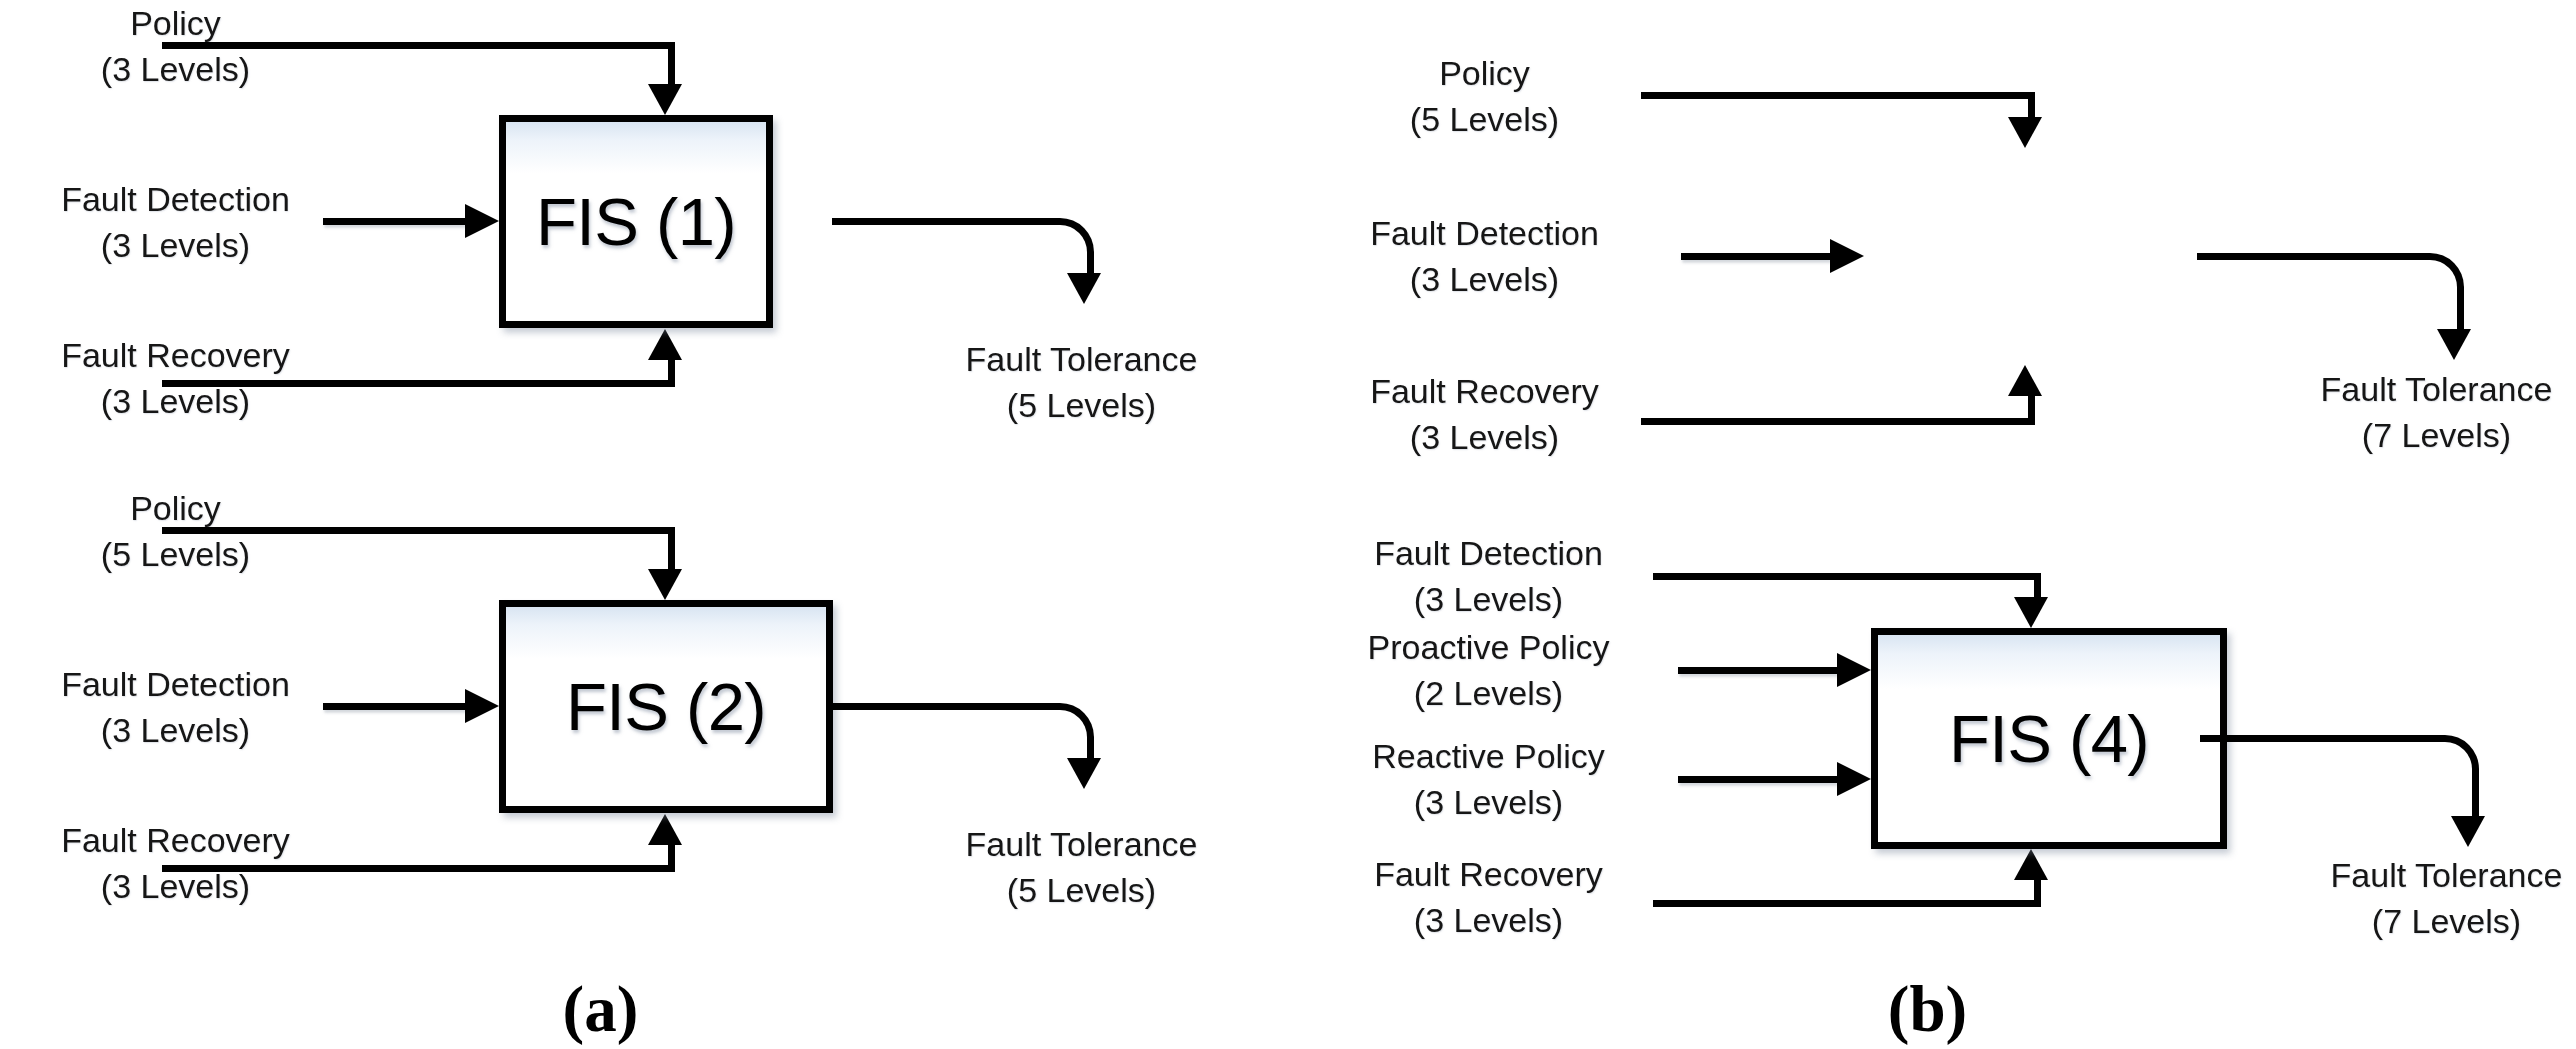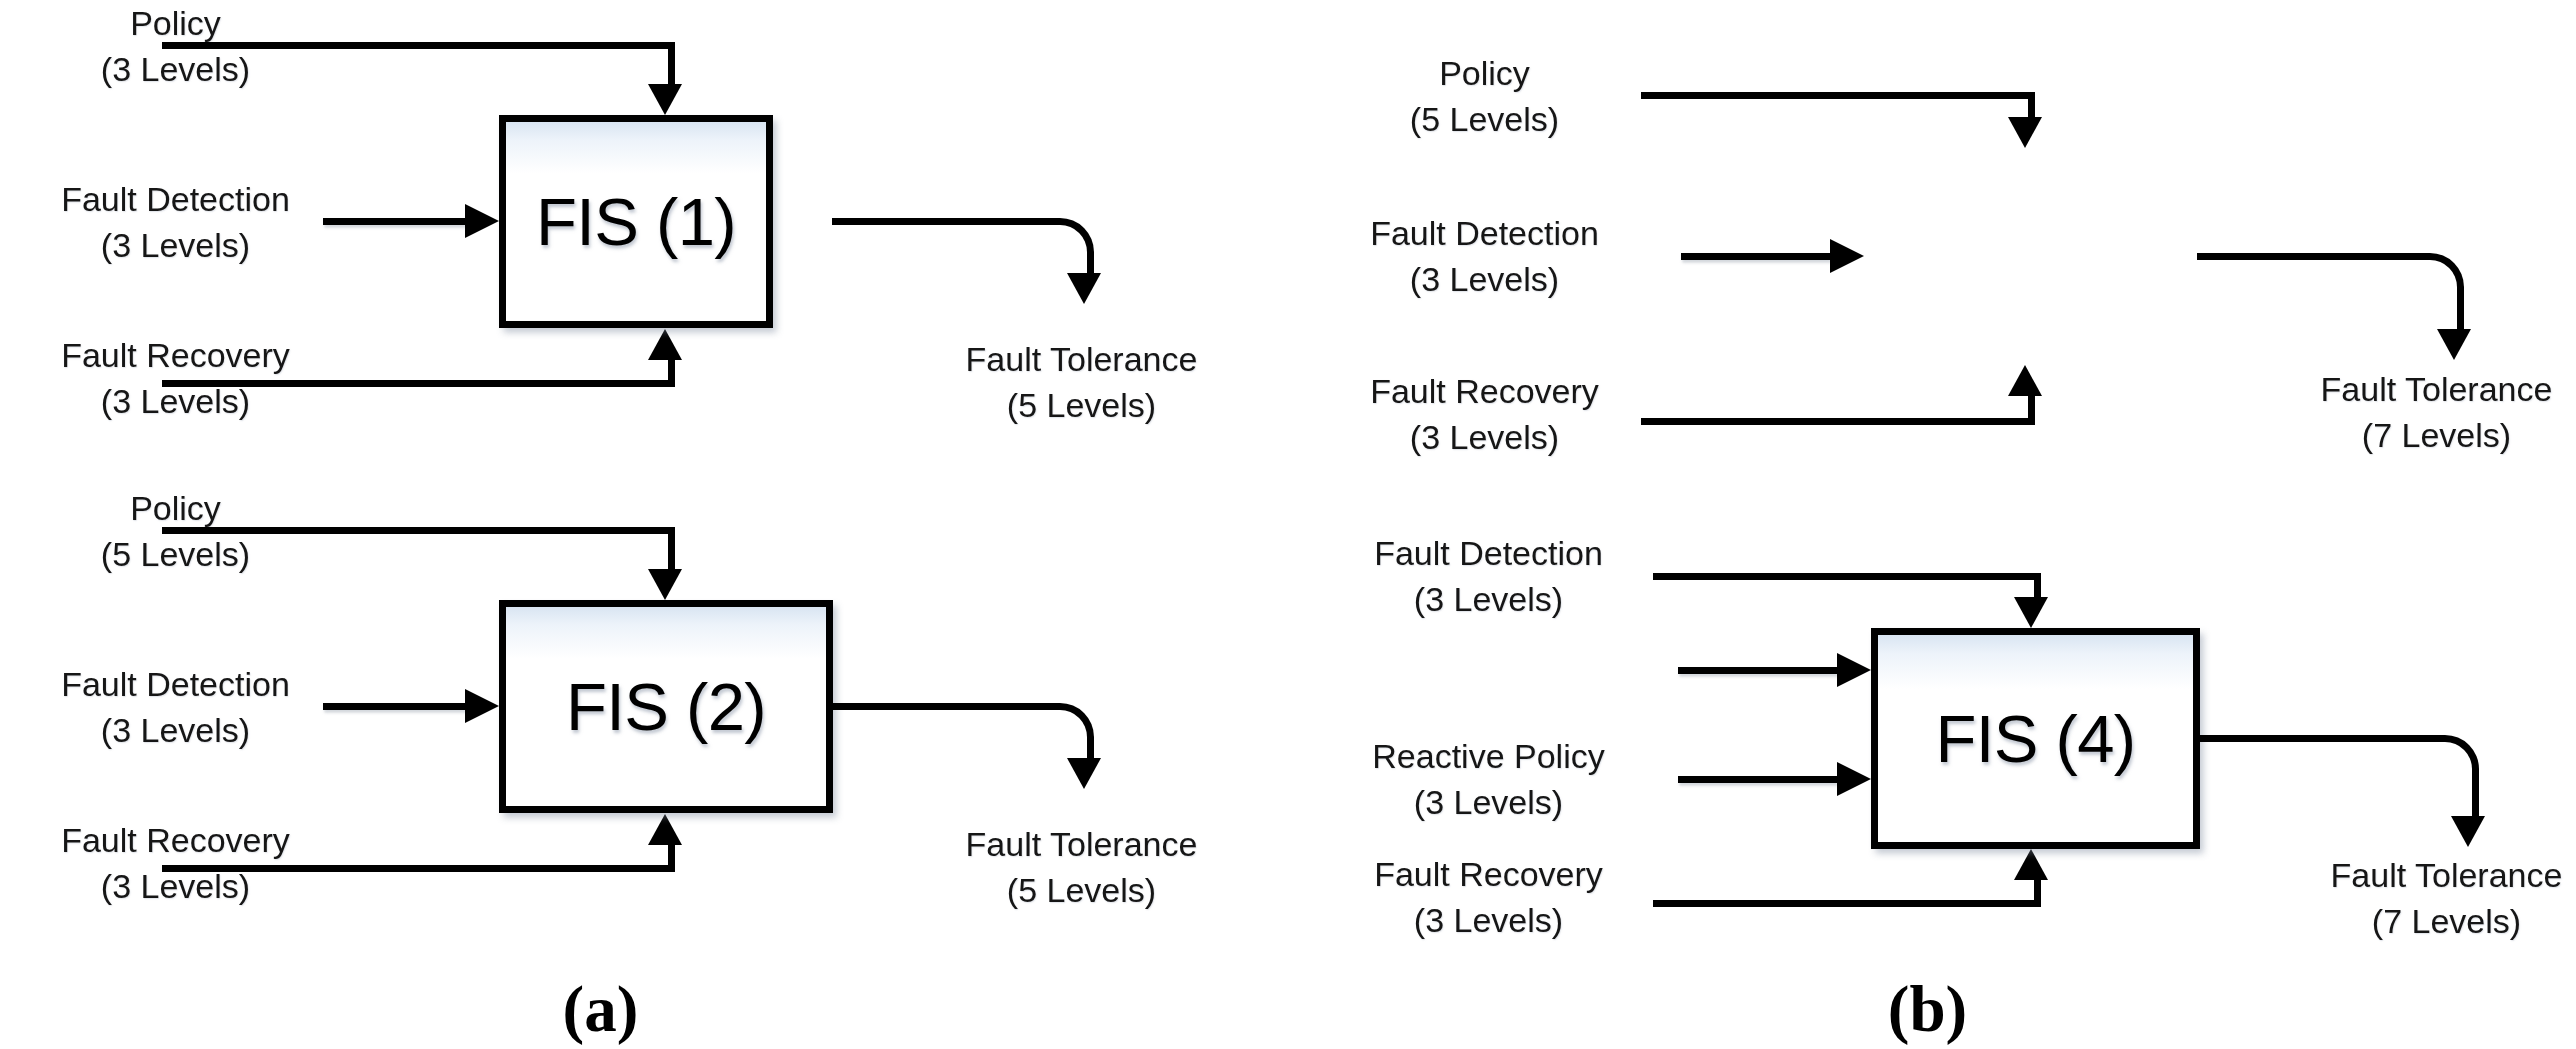--- a/index.html
+++ b/index.html
@@ -157,20 +157,24 @@
       <span>Fault Tolerance</span>
       <span>(7 Levels)</span>
     </div>
   </div>
 
   <div class="diagram" style="left:1288px;top:492px;width:1288px;height:558px;">
     <div class="io-label" style="left:32px;top:84px;">
       <span>Fault Detection</span>
       <span>(3 Levels)</span>
     </div>
+    <div class="io-label" style="left:32px;top:178px;">
+      <span>Proactive Policy</span>
+      <span>(2 Levels)</span>
+    </div>
     <div class="io-label" style="left:32px;top:287px;">
       <span>Reactive Policy</span>
       <span>(3 Levels)</span>
     </div>
     <div class="io-label" style="left:32px;top:405px;">
       <span>Fault Recovery</span>
       <span>(3 Levels)</span>
     </div>
 
     <div class="elbow-tr" style="left:365px;top:81px;width:381px;height:24.6px;"></div>
@@ -178,21 +182,21 @@
 
     <div class="hline" style="left:390px;top:175px;width:159px;"></div>
     <div class="arr-r" style="left:549px;top:161px;"></div>
 
     <div class="hline" style="left:390px;top:284px;width:159px;"></div>
     <div class="arr-r" style="left:549px;top:270px;"></div>
 
     <div class="elbow-br" style="left:365px;top:388px;width:381px;height:20.4px;"></div>
     <div class="arr-u" style="left:726px;top:357px;"></div>
 
-    <div class="fis-box" style="left:583px;top:136px;width:329px;height:221px;">
+    <div class="fis-box" style="left:583px;top:136px;width:356px;height:221px;">
       <div class="fis-title">FIS (4)</div>
     </div>
 
     <div class="curve" style="left:912px;top:243px;width:272px;height:81px;"></div>
     <div class="arr-d" style="left:1163px;top:324px;"></div>
     <div class="out-label" style="left:990px;top:360px;">
       <span>Fault Tolerance</span>
       <span>(7 Levels)</span>
     </div>
   </div>

